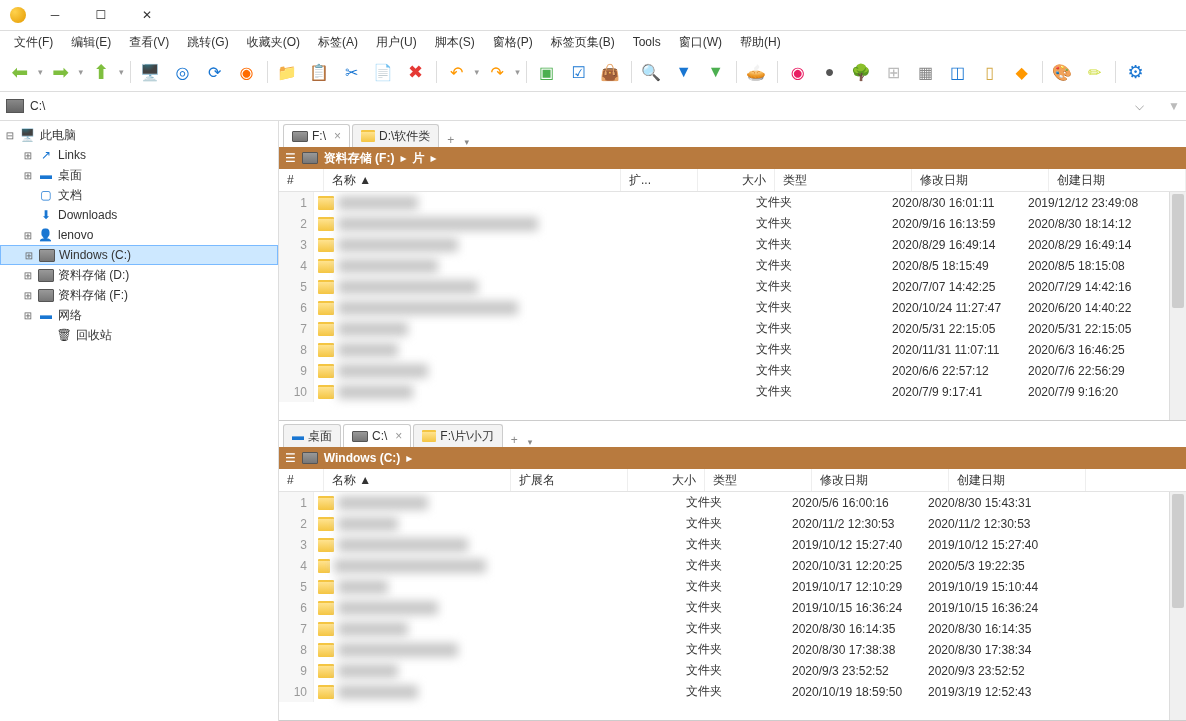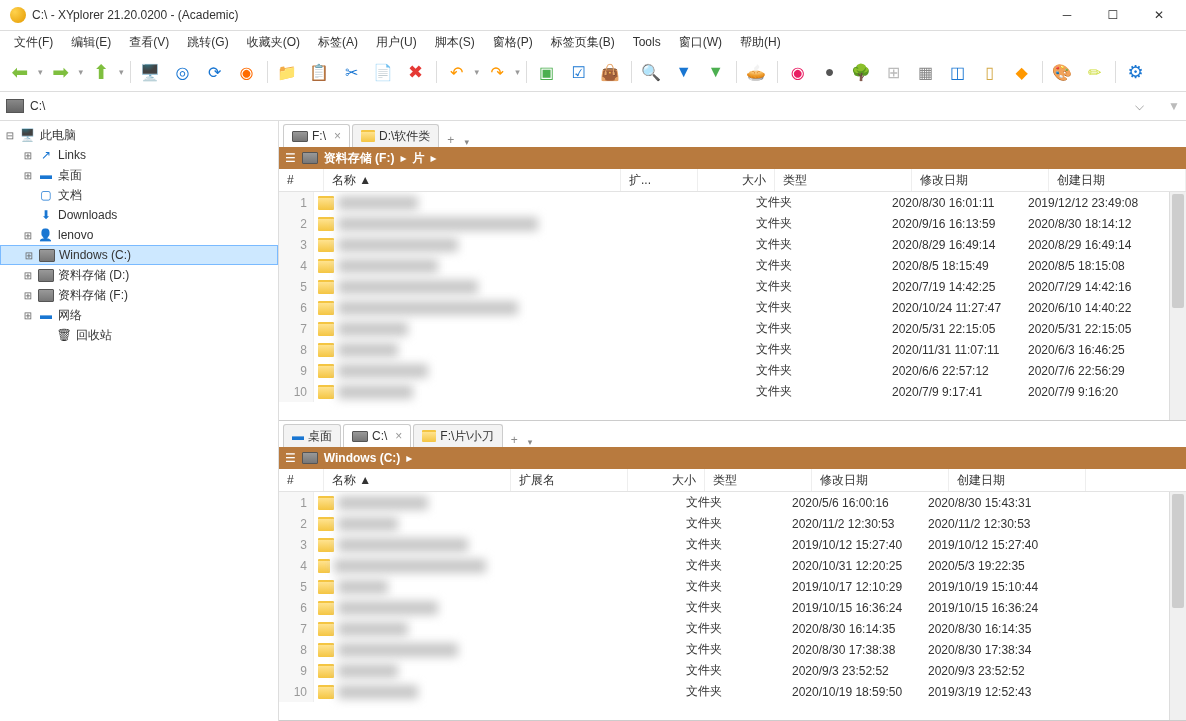--- a/index.html
+++ b/index.html
@@ -40,21 +40,20 @@
 .drico{width:16px;height:11px;background:linear-gradient(#999,#777);border:1px solid #555;border-radius:1px;position:relative;}
 .blur{filter:blur(5px);background:#c7c7c7;height:14px;border-radius:1px;}
 .cell{padding:0 8px;}
 .scroll{width:16px;background:#f0f0f0;border-left:1px solid #ddd;}
 </style>
 </head>
 <body>
 
 <div class="titlebar">
   <div class="icon"></div>
-  <div class="title">C:\ - XYplorer 21.20.0200 - (Academic)</div>
   <div class="winbtns">
     <div>─</div>
     <div>☐</div>
     <div>✕</div>
   </div>
 </div>
 
 <div class="menubar" id="menubar">
     <span>文件(F)</span>
     <span>编辑(E)</span>
@@ -278,34 +277,34 @@
             </div>
             <div class="row">
               <div class="rnum">5</div>
               <div class="rname" style="width:278px">
                 <span class="fico"></span>
                 <span class="blur" style="width:140px"></span>
               </div>
               <div class="cell" style="width:60px"></div>
               <div class="cell" style="width:60px"></div>
               <div class="cell" style="width:120px">文件夹</div>
-              <div class="cell" style="width:120px">2020/7/19 14:42:25</div>
+              <div class="cell" style="width:120px">2020/7/07 14:42:25</div>
               <div class="cell" style="width:120px">2020/7/29 14:42:16</div>
             </div>
             <div class="row">
               <div class="rnum">6</div>
               <div class="rname" style="width:278px">
                 <span class="fico"></span>
                 <span class="blur" style="width:180px"></span>
               </div>
               <div class="cell" style="width:60px"></div>
               <div class="cell" style="width:60px"></div>
               <div class="cell" style="width:120px">文件夹</div>
               <div class="cell" style="width:120px">2020/10/24 11:27:47</div>
-              <div class="cell" style="width:120px">2020/6/10 14:40:22</div>
+              <div class="cell" style="width:120px">2020/6/20 14:40:22</div>
             </div>
             <div class="row">
               <div class="rnum">7</div>
               <div class="rname" style="width:278px">
                 <span class="fico"></span>
                 <span class="blur" style="width:70px"></span>
               </div>
               <div class="cell" style="width:60px"></div>
               <div class="cell" style="width:60px"></div>
               <div class="cell" style="width:120px">文件夹</div>

